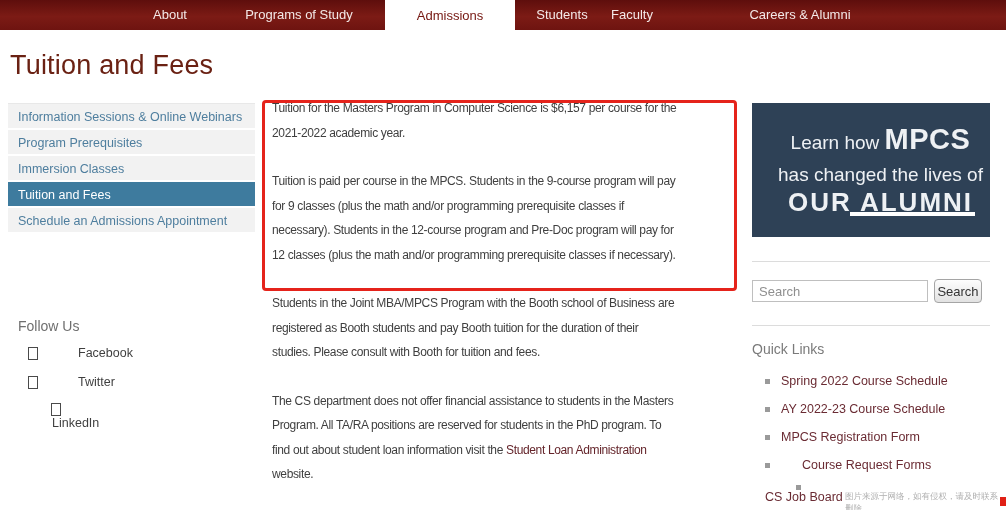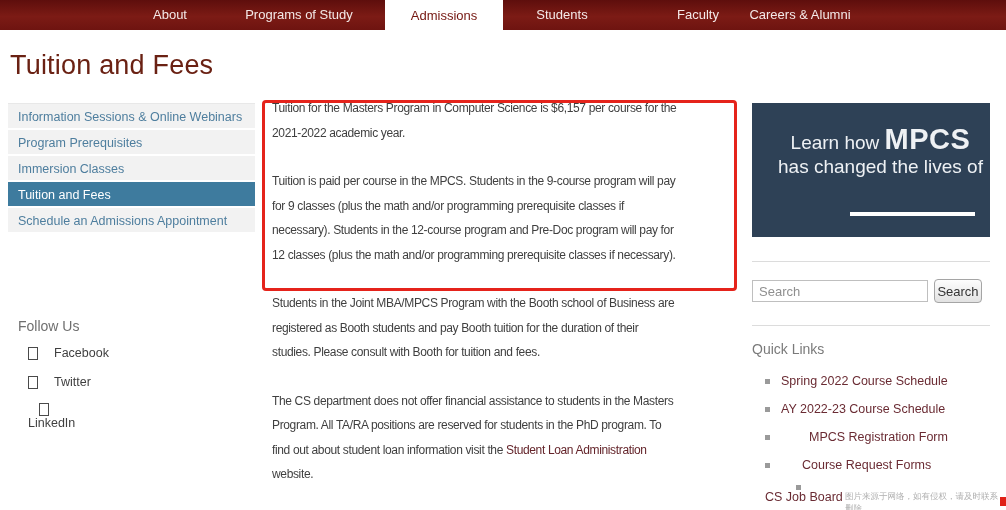--- a/index.html
+++ b/index.html
@@ -6,74 +6,74 @@
   html,body { width:1006px; height:510px; background:#fff; overflow:hidden;
               font-family:"Liberation Sans","DejaVu Sans",sans-serif; }
   .stage { position:relative; width:1006px; height:510px; background:#fff; }
 
   
   .topnav { position:absolute; left:0; top:0; width:1006px; height:30px;
             background:linear-gradient(180deg,#5e0e0c 0%,#7c1b15 55%,#6e1410 100%); }
   .navitem { position:absolute; top:0; height:30px; line-height:30px; color:#f4e9e8;
              font-size:13px; transform:translateX(-50%); cursor:pointer; white-space:nowrap; }
   .n-about{left:170px;} .n-programs{left:299px;} .n-students{left:562px;}
-  .n-faculty{left:698px;text-align:center;} .n-careers{left:800px;}
-  .navtab-active { position:absolute; left:385px; top:0; width:118px; height:33px;
+  .n-faculty{left:632px;text-align:center;} .n-careers{left:800px;}
+  .navtab-active { position:absolute; left:385px; top:0; width:130px; height:33px;
                    background:#ffffff; color:#74150f; font-size:13px; line-height:31px;
                    text-align:center; cursor:pointer; }
 
   
   .page-title { position:absolute; left:10px; top:50px; font-size:27px; color:#6a2113;
                 letter-spacing:0.2px; }
 
   
   .sidenav { position:absolute; left:8px; top:103px; width:247px; border-top:1px solid #e8e8e8; }
   .sideitem { height:26px; line-height:26px; background:#f2f2f2; color:#4e7e9e;
               font-size:12.5px; padding-left:10px; border-bottom:2px solid #ffffff;
               cursor:pointer; white-space:nowrap; overflow:hidden; }
   .sideitem.active { background:#3e7b9e; color:#ffffff; }
 
   .follow-heading { position:absolute; left:18px; top:318px; font-size:14px; color:#6f6f6f; }
   .social { position:absolute; left:28px; display:flex; align-items:center; cursor:pointer; }
   .s-0{top:346px;} .s-1{top:375px;} .s-2{top:403px;flex-direction:column;}
   .social .glyph { width:10px; height:13px; border:1px solid #4a4a4a; margin-right:16px; }
-  .social .lbl { font-size:12.5px; color:#3f3f3f; }
+  .social .lbl { font-size:12.5px; color:#3f3f3f;margin-left:24px; }
 
   
   .main-text { position:absolute; left:272px; top:96px; width:470px; color:#3f3f3f;
                font-size:12px; line-height:24.5px; letter-spacing:-0.35px; }
   .main-text p { white-space:pre-line; margin-bottom:24px; }
   .body-link { color:#64242a; cursor:pointer; }
   .highlight-box { position:absolute; left:262px; top:100px; width:475px; height:191px;
                    border:3px solid #e5231b; border-radius:4px; pointer-events:none; }
 
   
   .banner { position:absolute; left:752px; top:103px; width:238px; height:134px;
             background:#2e4156; color:#eef1f4; cursor:pointer; text-align:center;padding-left:19px; }
   .banner .r1 { margin-top:20px; font-size:19px; }
   .banner .r1 b { font-size:29px; font-weight:bold; letter-spacing:0.5px; }
-  .banner .r2 { font-size:19px; margin-top:0px; }
+  .banner .r2 { font-size:19px; margin-top:8px; }
   .banner .r3 { font-size:26px; font-weight:bold; letter-spacing:2px; margin-top:1px; }
   .banner .bar { position:absolute; left:98px; top:109px; width:125px; height:3.5px; background:#ffffff; }
 
   .divider { position:absolute; left:752px; width:238px; height:1px; background:#dcdcdc; }
   .d1{top:261px;} .d2{top:325px;}
 
   .search-input { position:absolute; left:752px; top:280px; width:176px; height:22px;
                   border:1px solid #bfbfbf; font-size:13px; padding:0 6px; color:#333;
                   font-family:"Liberation Sans",sans-serif; background:#fff; }
   .search-input::placeholder { color:#8f8f8f; }
   .search-btn { position:absolute; left:934px; top:279px; width:48px; height:24px;
                 border:1px solid #a5a5a5; border-radius:4px; font-size:13px; color:#333;
                 background:linear-gradient(180deg,#fdfdfd,#e2e2e2); cursor:pointer;
                 font-family:"Liberation Sans",sans-serif; }
 
   .quick-heading { position:absolute; left:752px; top:341px; font-size:14px; color:#7a7a7a; }
   .qlink { position:absolute; left:765px; display:flex; align-items:center; cursor:pointer; }
-  .q-0{top:374px;} .q-1{top:402px;} .q-2{top:430px;gap:28px;} .q-3{top:458px;gap:21px;} .q-4{top:485px;flex-direction:column;}
+  .q-0{top:374px;} .q-1{top:402px;} .q-2{top:430px;} .q-3{top:458px;gap:21px;} .q-4{top:485px;flex-direction:column;}
   .qlink .sq { width:5px; height:5px; background:#9a9a9a; margin-right:11px; flex:none; }
   .qlink .txt { font-size:12.5px; color:#6a2b33; white-space:nowrap;text-align:right; }
 
   .watermark { position:absolute; left:845px; top:491px; font-size:8.5px; color:#b0b0b0; }
   .corner-mark { position:absolute; left:1000px; top:497px; width:6px; height:9px; background:#e02016; }
 </style>
 </head>
 <body>
 
 <div class="stage">
@@ -125,20 +125,21 @@
 Program. All TA/RA positions are reserved for students in the PhD program. To
 find out about student loan information visit the </span><span class="body-link">Student Loan Administration</span><span>
 website.</span></p>
   </div>
 
   <div class="highlight-box"></div>
 
   <div class="banner">
     <div class="r1"><span>Learn how </span><b>MPCS</b></div>
     <div class="r2">has changed the lives of</div>
+    <div class="r3">OUR ALUMNI</div>
     <div class="bar"></div>
   </div>
 
   <div class="divider d1"></div>
 
   <input class="search-input" type="text" placeholder="Search" style="">
   <button class="search-btn">Search</button>
 
   <div class="divider d2"></div>
 

